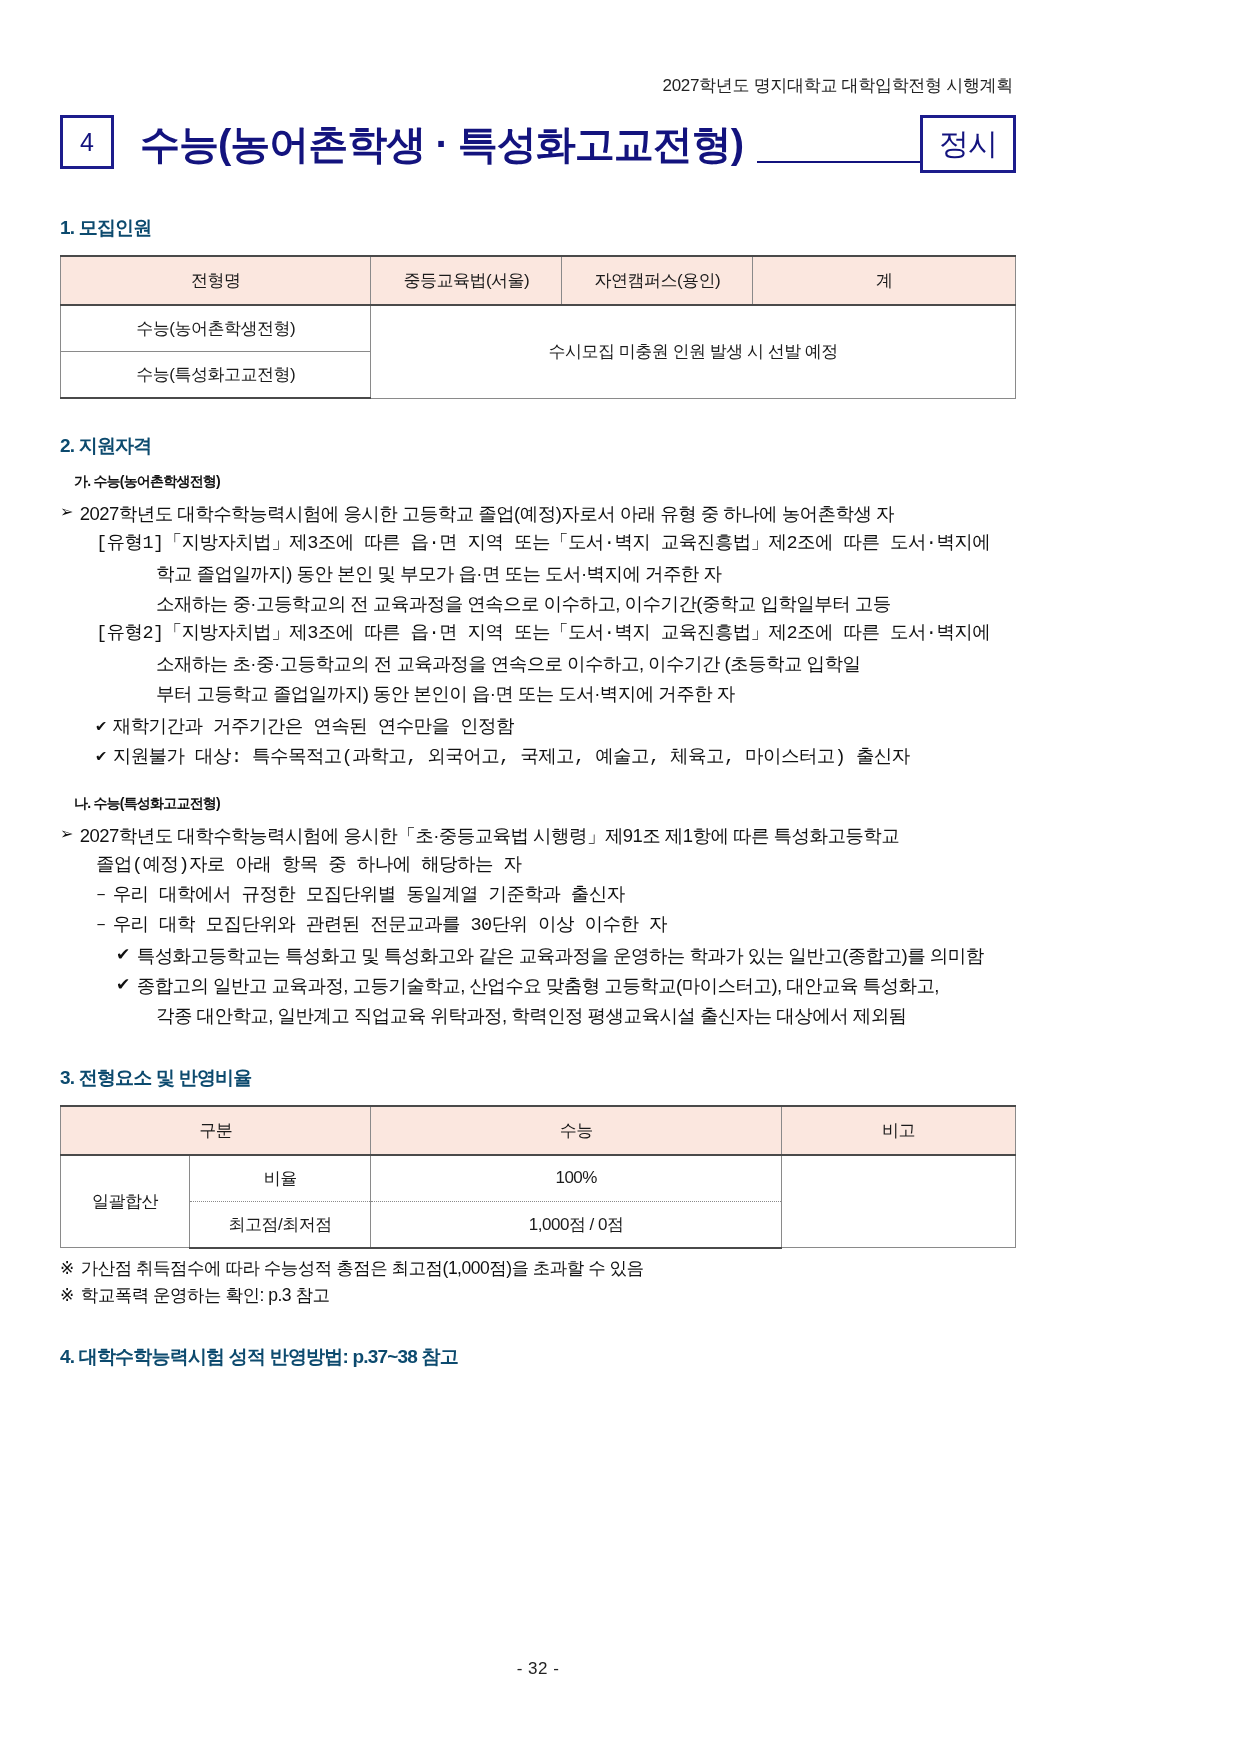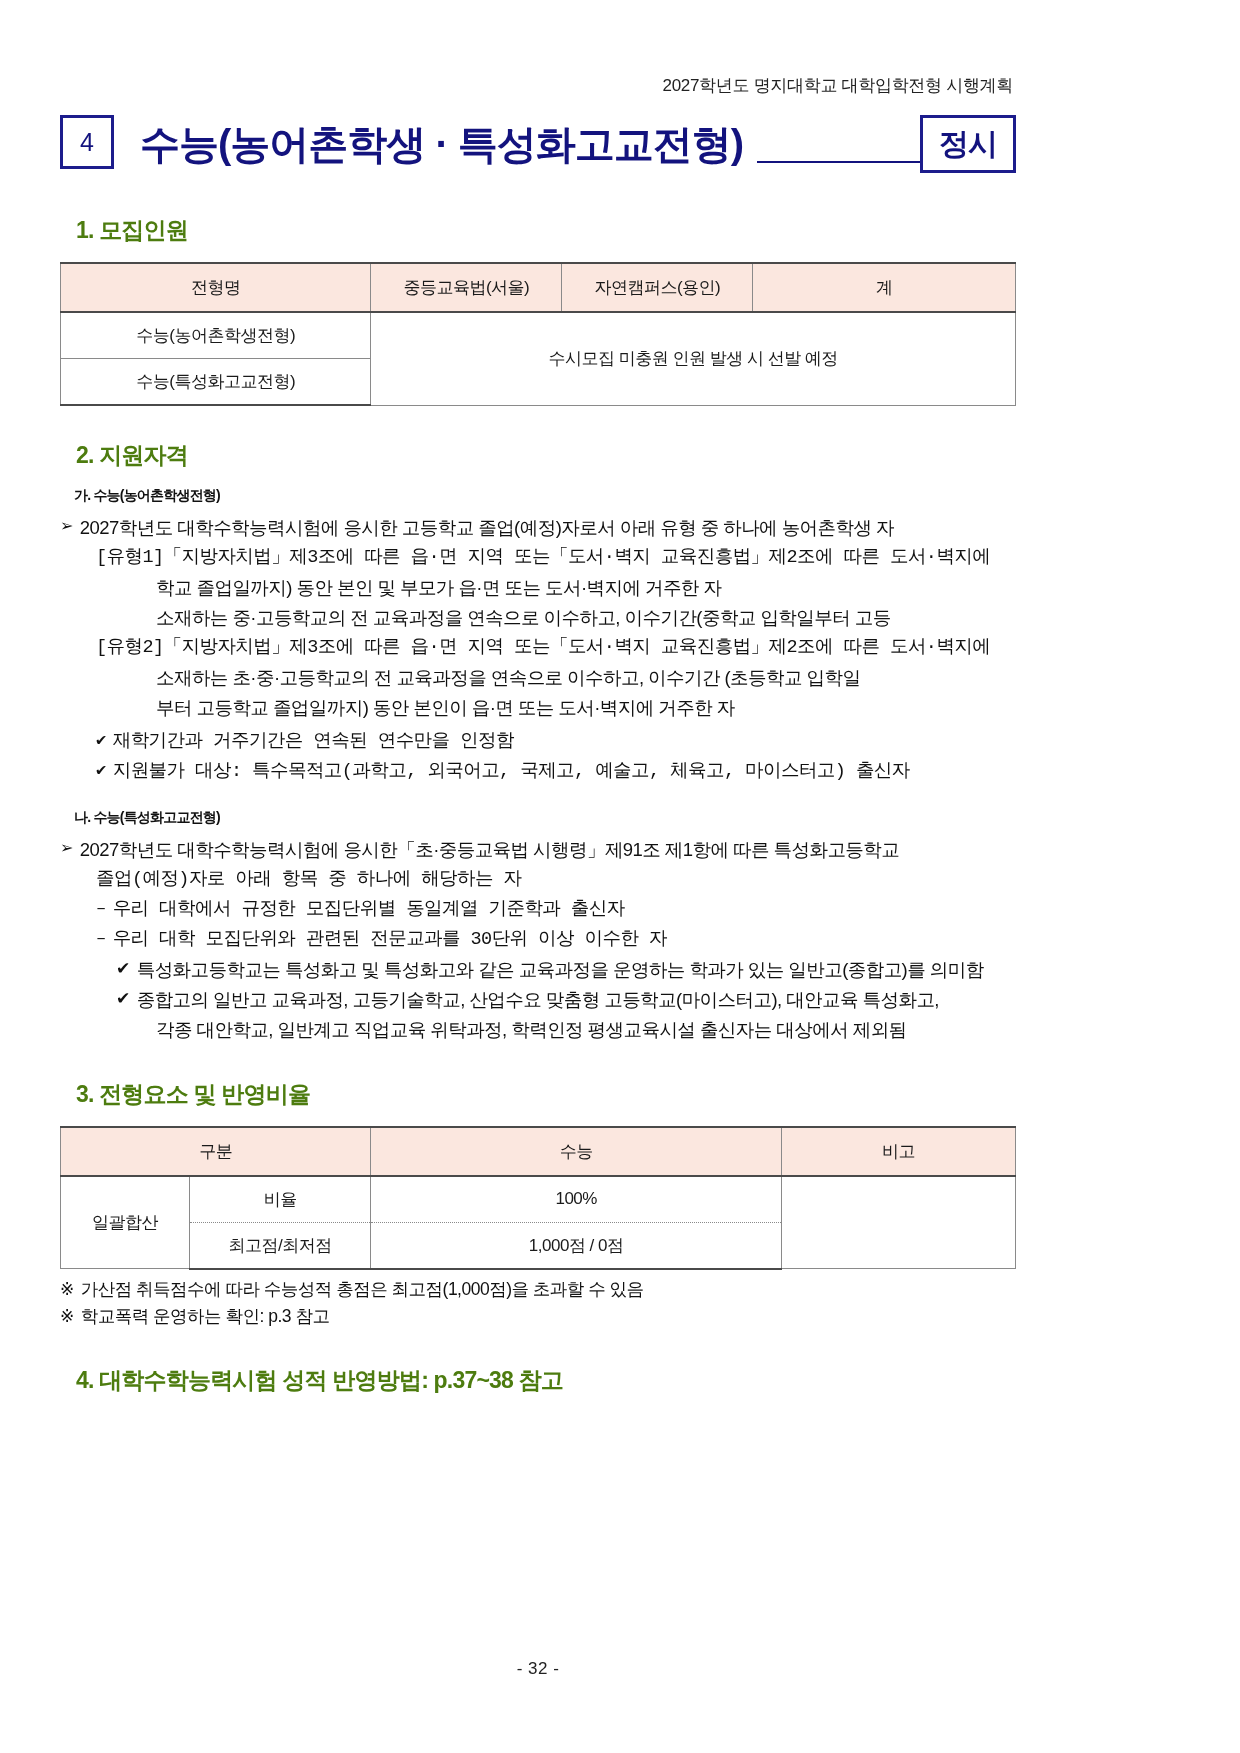--- a/index.html
+++ b/index.html
@@ -82,36 +82,36 @@
   .badge-box {
     flex: 0 0 auto;
     width: 96px;
     height: 58px;
     border: 3px solid #1c1c8c;
     border-left: 3px solid #1c1c8c;
     display: flex;
     align-items: center;
     justify-content: center;
     font-size: 30px;
-    font-weight: bold;
+    font-weight: normal;
     color: #13137e;
     letter-spacing: -1px;
     background: #fff;
     position: relative;
     z-index: 3;
     margin-top: 2px;
   }
 
   
   .sec-h {
-    font-size: 23px;
+    font-size: 19px;
     font-weight: bold;
     letter-spacing: -0.8px;
-    color: #4d7c0f;
-    margin: 16px;
+    color: #0c4a6e;
+    margin: 0;
   }
   .sub-h {
     font-size: 14px;
     font-weight: bold;
     letter-spacing: -0.8px;
     color: #111;
     margin: 0;
     padding-left: 14px;
   }
 

